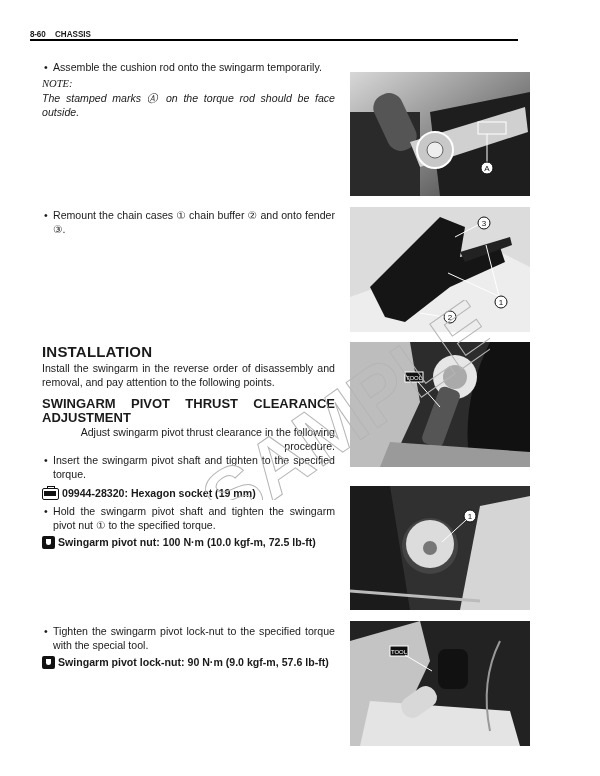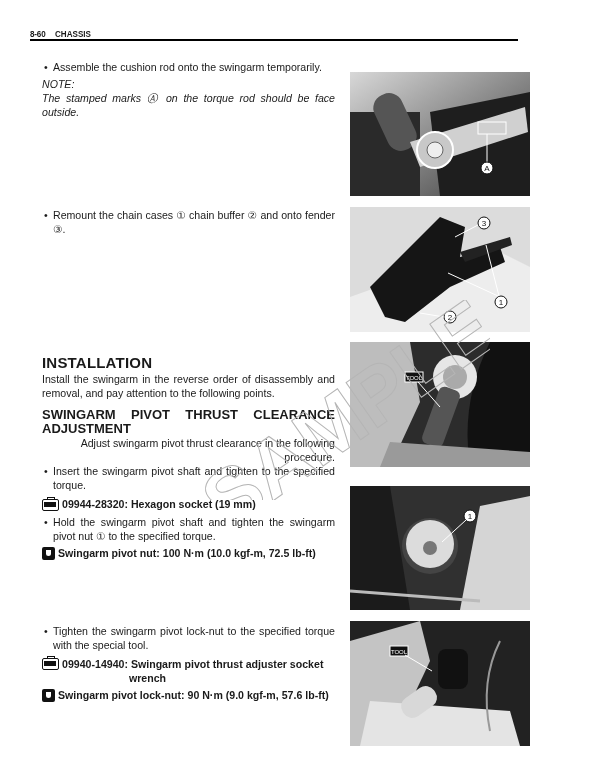--- a/index.html
+++ b/index.html
@@ -7,21 +7,21 @@
     body { position: relative; font-family: "Liberation Sans", sans-serif; color: #1a1a1a; font-size: 10.6px; line-height: 14px; }
 
     .header { position: absolute; left: 30px; top: 26px; width: 488px; height: 14px; }
     .header .pg { position: absolute; left: 0; top: 1px; font-family: "Liberation Sans", sans-serif; font-weight: bold; font-size: 9.5px; letter-spacing: -0.2px; transform: scaleX(0.85); transform-origin: left; }
     .header .sec { position: absolute; left: 25px; top: 1px; font-weight: bold; font-size: 9.5px; transform: scaleX(0.85); transform-origin: left; }
     .header .rule { position: absolute; left: 0; top: 13px; width: 488px; height: 2px; background: #000; }
 
     .block { position: absolute; left: 42px; width: 293px; text-align: justify; }
     .bullet { position: relative; padding-left: 11px; }
     .bullet::before { content: "•"; position: absolute; left: 2px; top: 0; }
-    .note-label { font-style: italic; }
+    .note-label { font-style: italic; font-family: Liberation Serif, serif; }
     .note-text { font-style: italic; }
     .h1 { font-weight: bold; font-size: 15px; line-height: 18px; letter-spacing: 0.2px; }
     .h2 { font-weight: bold; font-size: 13px; line-height: 14px; }
     .spec { font-weight: bold; display: flex; align-items: flex-start; margin-top: 3px; }
     .spec .ic { flex: 0 0 auto; margin-right: 3px; margin-top: 1px; }
     .tool-ic { width: 17px; height: 12px; border: 1.5px solid #111; border-radius: 2px; position: relative; background: #fff; }
     .tool-ic::before { content: ""; position: absolute; left: 4px; top: -3px; width: 6px; height: 2px; border: 1.5px solid #111; border-bottom: none; }
     .tool-ic span { position: absolute; left: 1px; top: 2px; width: 12px; height: 5px; background: #111; }
     .torque-ic { width: 13px; height: 13px; border: 2px solid #111; border-radius: 2px; position: relative; background: #111; }
     .torque-ic span { position: absolute; left: 2px; top: 1px; width: 5px; height: 6px; background: #fff; border-radius: 0 0 4px 4px; }
@@ -42,21 +42,21 @@
 <div class="block" style="top:60px;">
   <div class="bullet">Assemble the cushion rod onto the swingarm temporarily.</div>
   <div class="note-label" style="margin-top:3px;">NOTE:</div>
   <div class="note-text">The stamped marks Ⓐ on the torque rod should be face outside.</div>
 </div>
 
 <div class="block" style="top:208px;">
   <div class="bullet">Remount the chain cases ① chain buffer ② and onto fender ③.</div>
 </div>
 
-<div class="block" style="top:354px;">
+<div class="block" style="top:343px;">
   <div class="h1">INSTALLATION</div>
   <div>Install the swingarm in the reverse order of disassembly and removal, and pay attention to the following points.</div>
   <div class="h2" style="margin-top:8px;">SWINGARM PIVOT THRUST CLEARANCE ADJUSTMENT</div>
   <div style="text-align:right;">Adjust swingarm pivot thrust clearance in the following procedure.</div>
   <div class="bullet">Insert the swingarm pivot shaft and tighten to the specified torque.</div>
   <div class="spec" style="margin-top:5px;align-items:flex-end;">
     <span class="ic tool-ic">
         <span></span>
       </span>
     <span>09944-28320: Hexagon socket (19 mm)</span>
@@ -65,29 +65,20 @@
   <div class="spec">
     <span class="ic torque-ic">
         <span></span>
       </span>
     <span>Swingarm pivot nut: 100 N·m (10.0 kgf-m, 72.5 lb-ft)</span>
   </div>
 </div>
 
 <div class="block" style="top:624px;">
   <div class="bullet">Tighten the swingarm pivot lock-nut to the specified torque with the special tool.</div>
-  <div class="spec" style="margin-top:5px;">
-    <span class="ic tool-ic">
-        <span></span>
-      </span>
-    <span>
-      <span style="display:block;">09940-14940: Swingarm pivot thrust adjuster socket</span>
-      <span style="display:block; padding-left:67px;">wrench</span>
-    </span>
-  </div>
   <div class="spec">
     <span class="ic torque-ic">
         <span></span>
       </span>
     <span>Swingarm pivot lock-nut: 90 N·m (9.0 kgf-m, 57.6 lb-ft)</span>
   </div>
 </div>
 
 <div class="photo" style="top:72px; height:124px;">
   <svg width="180" height="124" viewBox="0 0 180 124">

